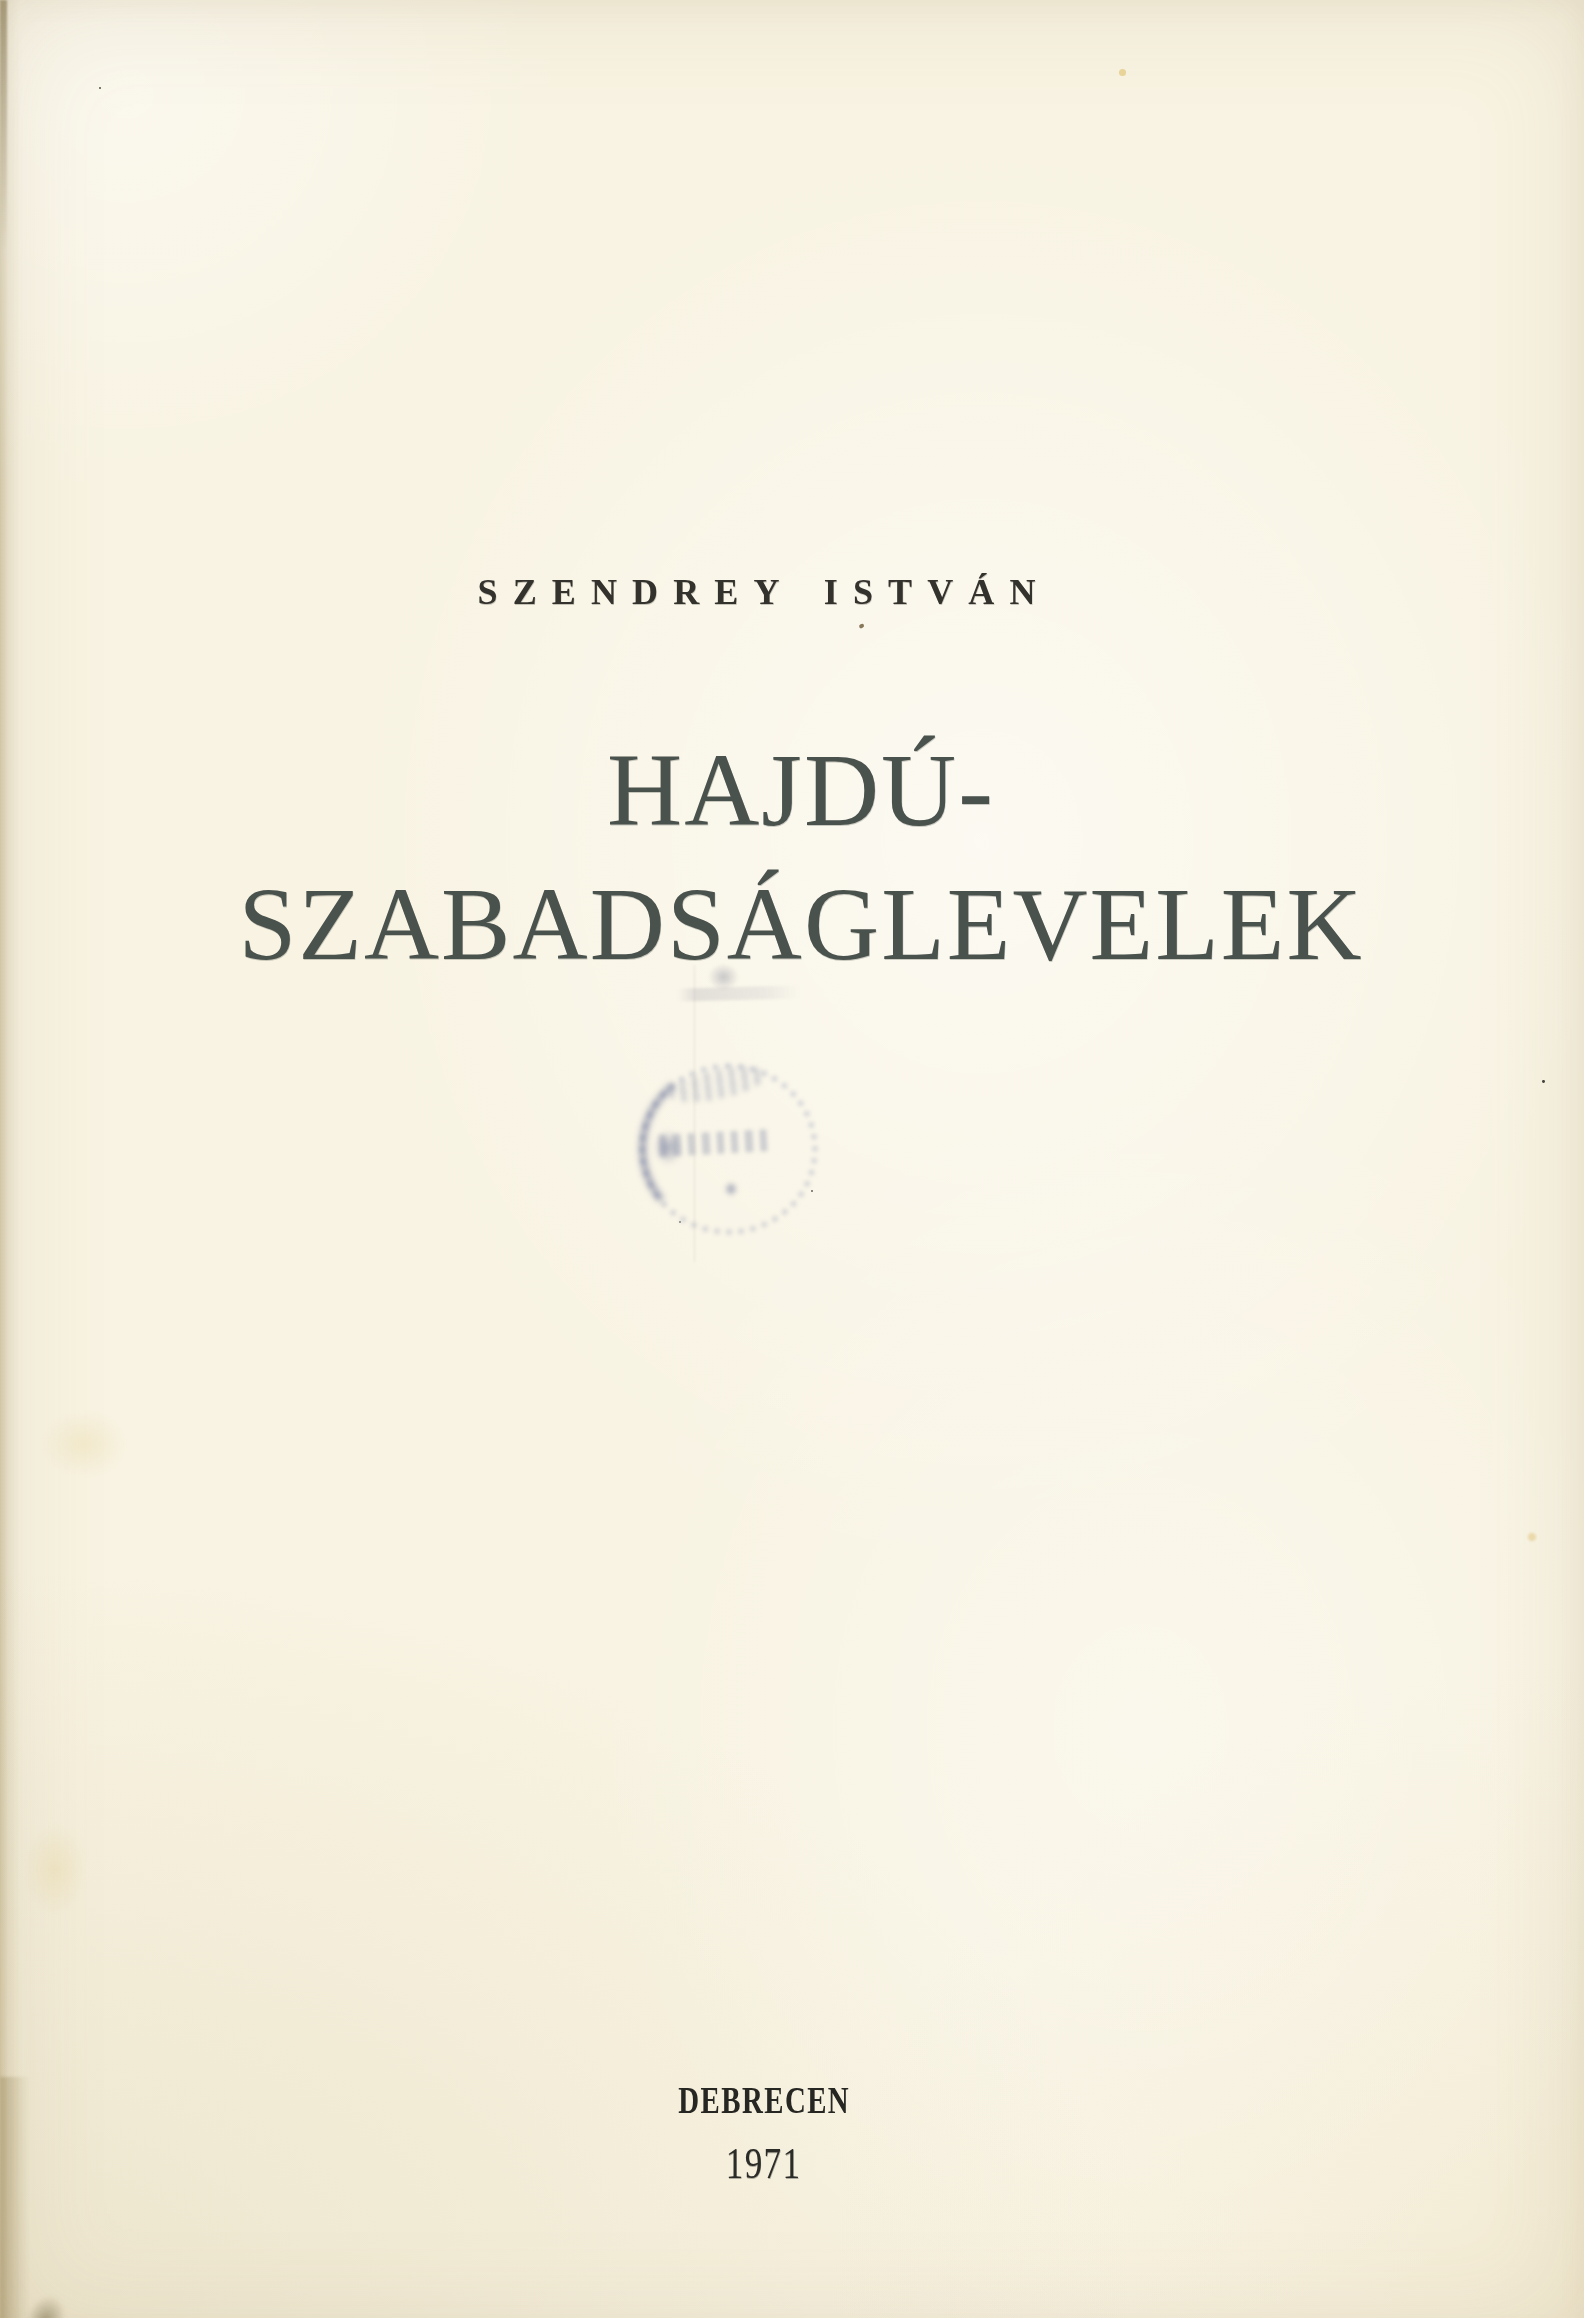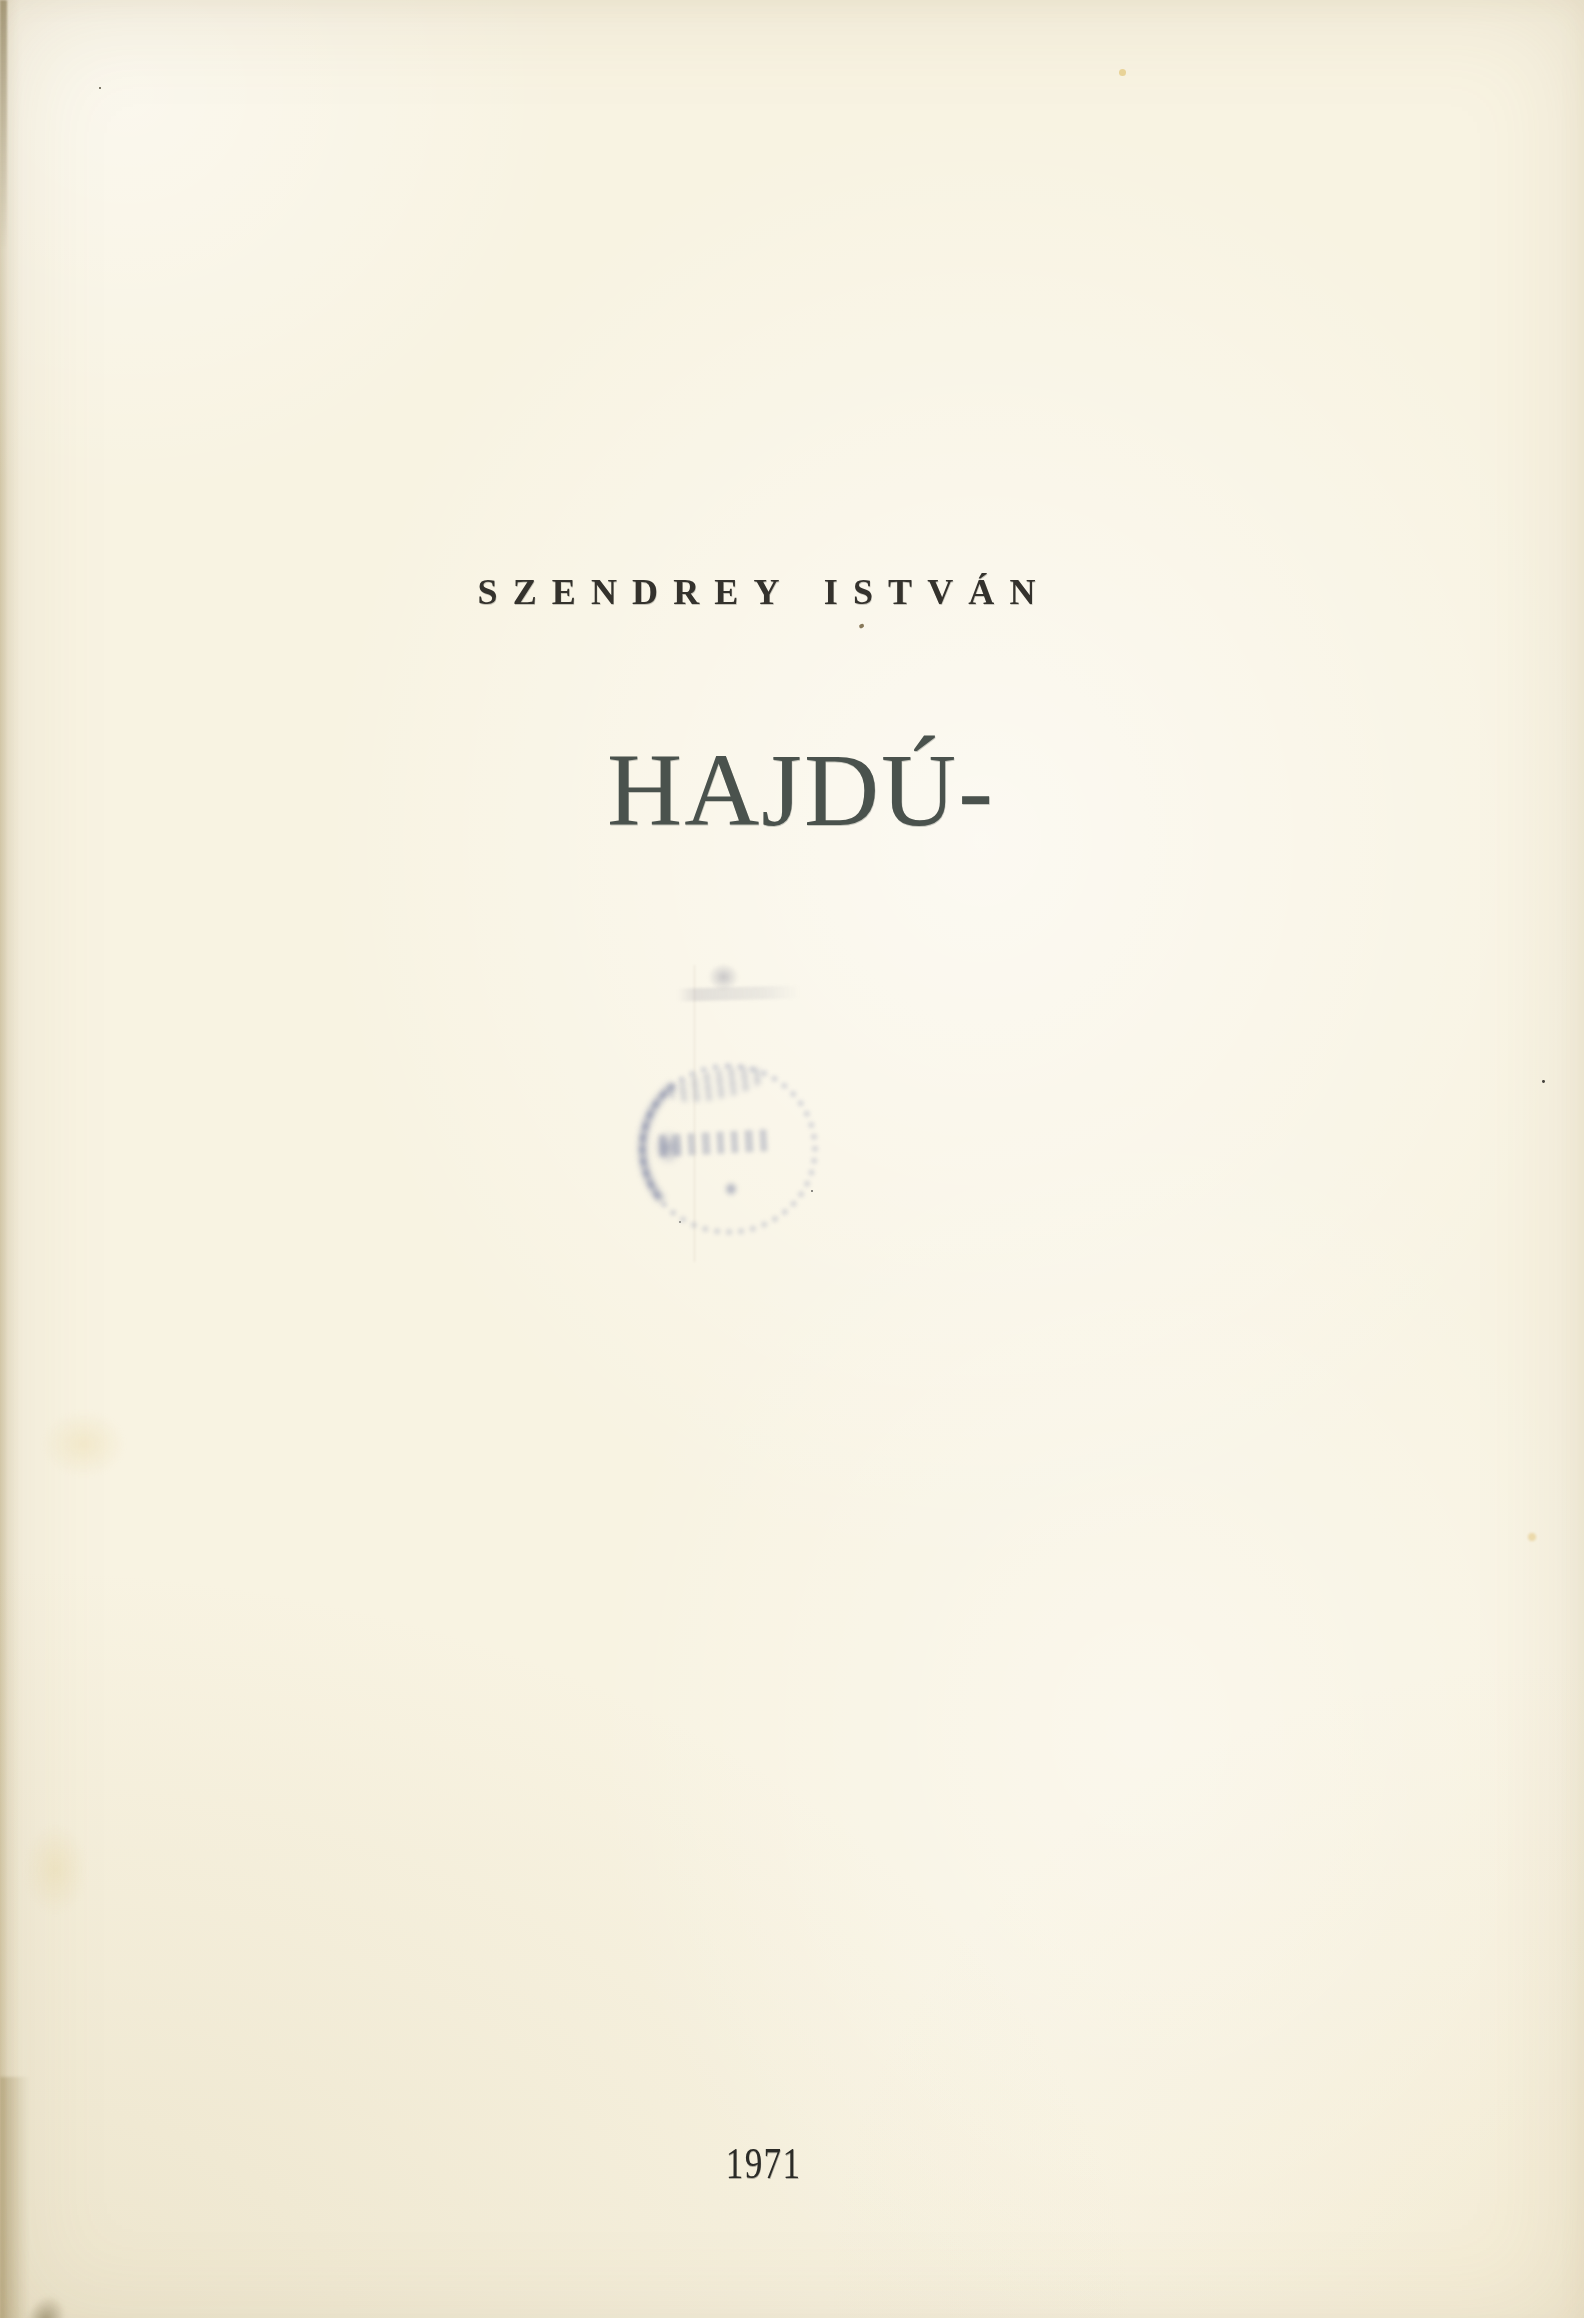--- a/index.html
+++ b/index.html
@@ -233,22 +233,26 @@
   <div class="speck speck-4"></div>
 
   <div class="speck speck-6"></div>
 
   <div class="content">
 
     <div class="author-line">SZENDREY ISTVÁN</div>
 
     <div class="book-title">
       <div>HAJDÚ-</div>
+      <div>SZABADSÁGLEVELEK</div>
     </div>
 
+    <div class="imprint-city">
+      <span class="squeeze">DEBRECEN</span>
+    </div>
 
     <div class="imprint-year">
       <span class="squeeze">1971</span>
     </div>
 
   </div>
 </div>
 
 
 </body></html>

